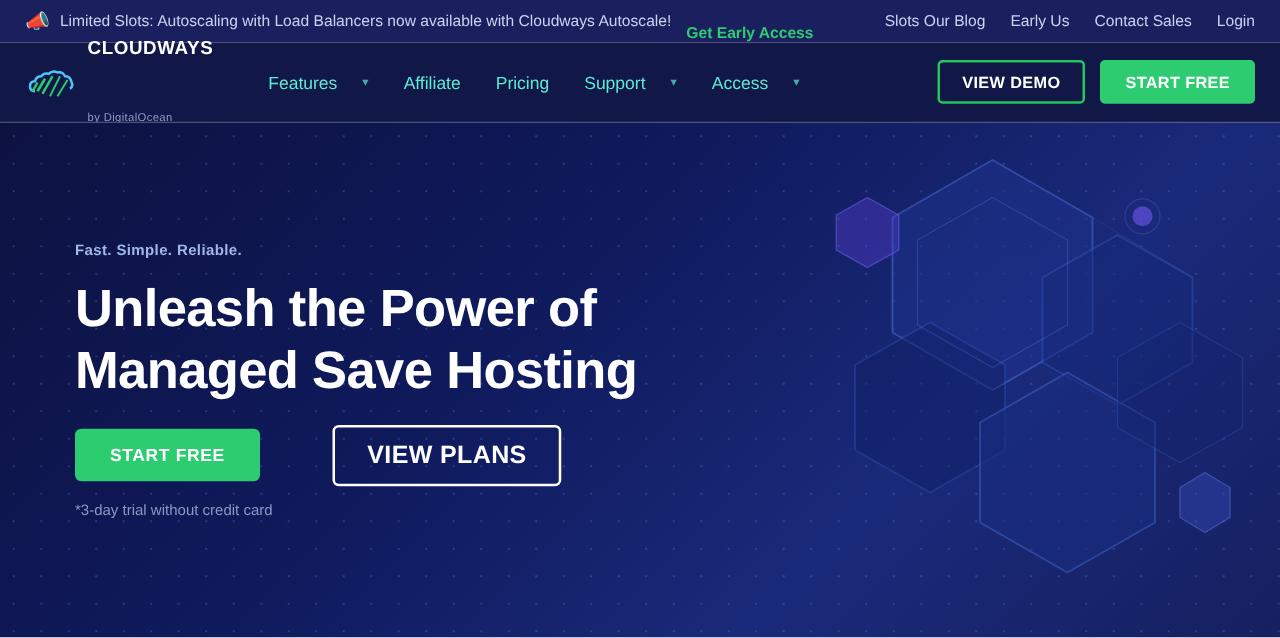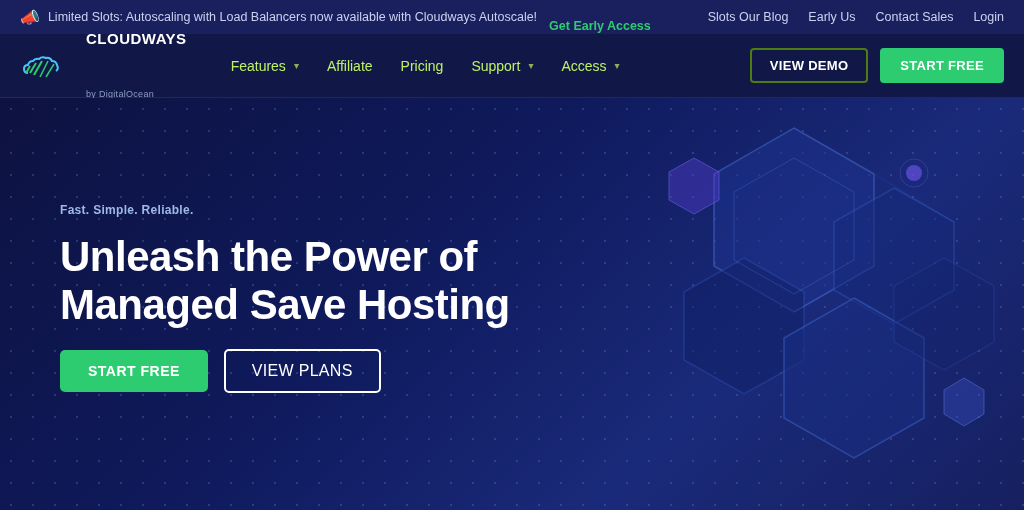--- a/index.html
+++ b/index.html
@@ -56,21 +56,21 @@
       border-bottom: 1px solid rgba(255,255,255,0.08);
     }
     .navbar-left {
       display: flex;
       align-items: center;
       gap: 32px;
     }
     .logo {
       display: flex;
       align-items: center;
-      gap: 24px;
+      gap: 8px;
       cursor: pointer;
     }
     .logo-text {
       display: flex;
       flex-direction: column;
       line-height: 1.1;
     }
     .logo-text .brand {
       color: #fff;
       font-size: 15px;
@@ -82,42 +82,42 @@
       font-size: 9px;
       letter-spacing: 0.3px;
       margin-top: 43px;
     }
     .nav-links {
       display: flex;
       align-items: center;
       gap: 4px;
     }
     .nav-link {
-      color: #bef264;
+      color: #5eead4;
       font-size: 14px;
       padding: 8px 12px;
       cursor: pointer;
       display: flex;
       align-items: center;
-      gap: 8px;
+      gap: 20px;
       border-radius: 4px;
       transition: color 0.2s;
       white-space: nowrap;
     }
     .nav-link .chevron {
       font-size: 10px;
       opacity: 0.7;
     }
     .navbar-right {
       display: flex;
       align-items: center;
       gap: 12px;
     }
     .btn-outline {
-      border: 2px solid #4d7c0f;
+      border: 2px solid #22c55e;
       background: transparent;
       color: #fff;
       padding: 8px 18px;
       font-size: 13px;
       font-weight: 600;
       border-radius: 4px;
       cursor: pointer;
       letter-spacing: 0.3px;
     }
     .btn-primary {
@@ -185,25 +185,26 @@
       border-radius: 5px;
       cursor: pointer;
       letter-spacing: 0.5px;
       text-transform: uppercase;
     }
     .btn-hero-outline {
       background: transparent;
       color: #fff;
       border: 2px solid #fff;
       padding: 11px 26px;
-      font-size: 16px;
-      font-weight: 400;
+      font-size: 20px;
+      font-weight: 700;
       border-radius: 5px;
       cursor: pointer;
       letter-spacing: 0.3px;
+      margin-left: 42px;
     }
     .trial-note {
       color: #8899c0;
       font-size: 12px;
     }
 
     
     .hero-graphic {
       position: absolute;
       right: 0;
@@ -320,14 +321,15 @@
     </svg>
   </div>
 
   <div class="hero-content">
     <p class="hero-tagline">Fast. Simple. Reliable.</p>
     <h1 class="hero-title">Unleash the Power of Managed Save Hosting</h1>
     <div class="hero-buttons">
       <button class="btn-hero-primary">START FREE</button>
       <button class="btn-hero-outline">VIEW PLANS</button>
     </div>
+    <p class="trial-note">*3-day trial without credit card</p>
   </div>
 </section>
 
 </body></html>

